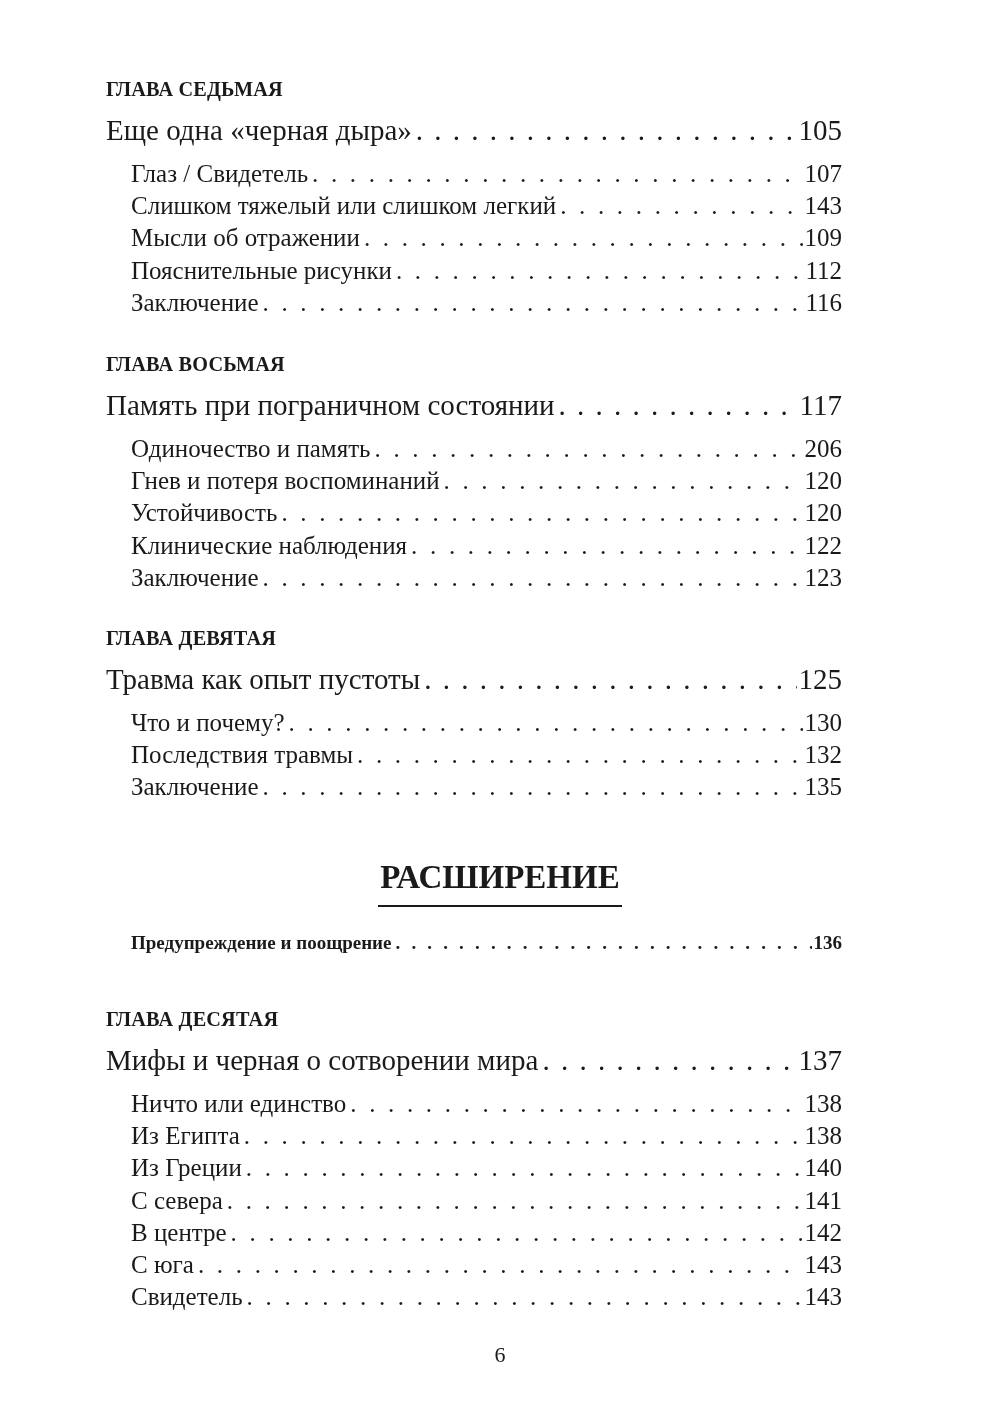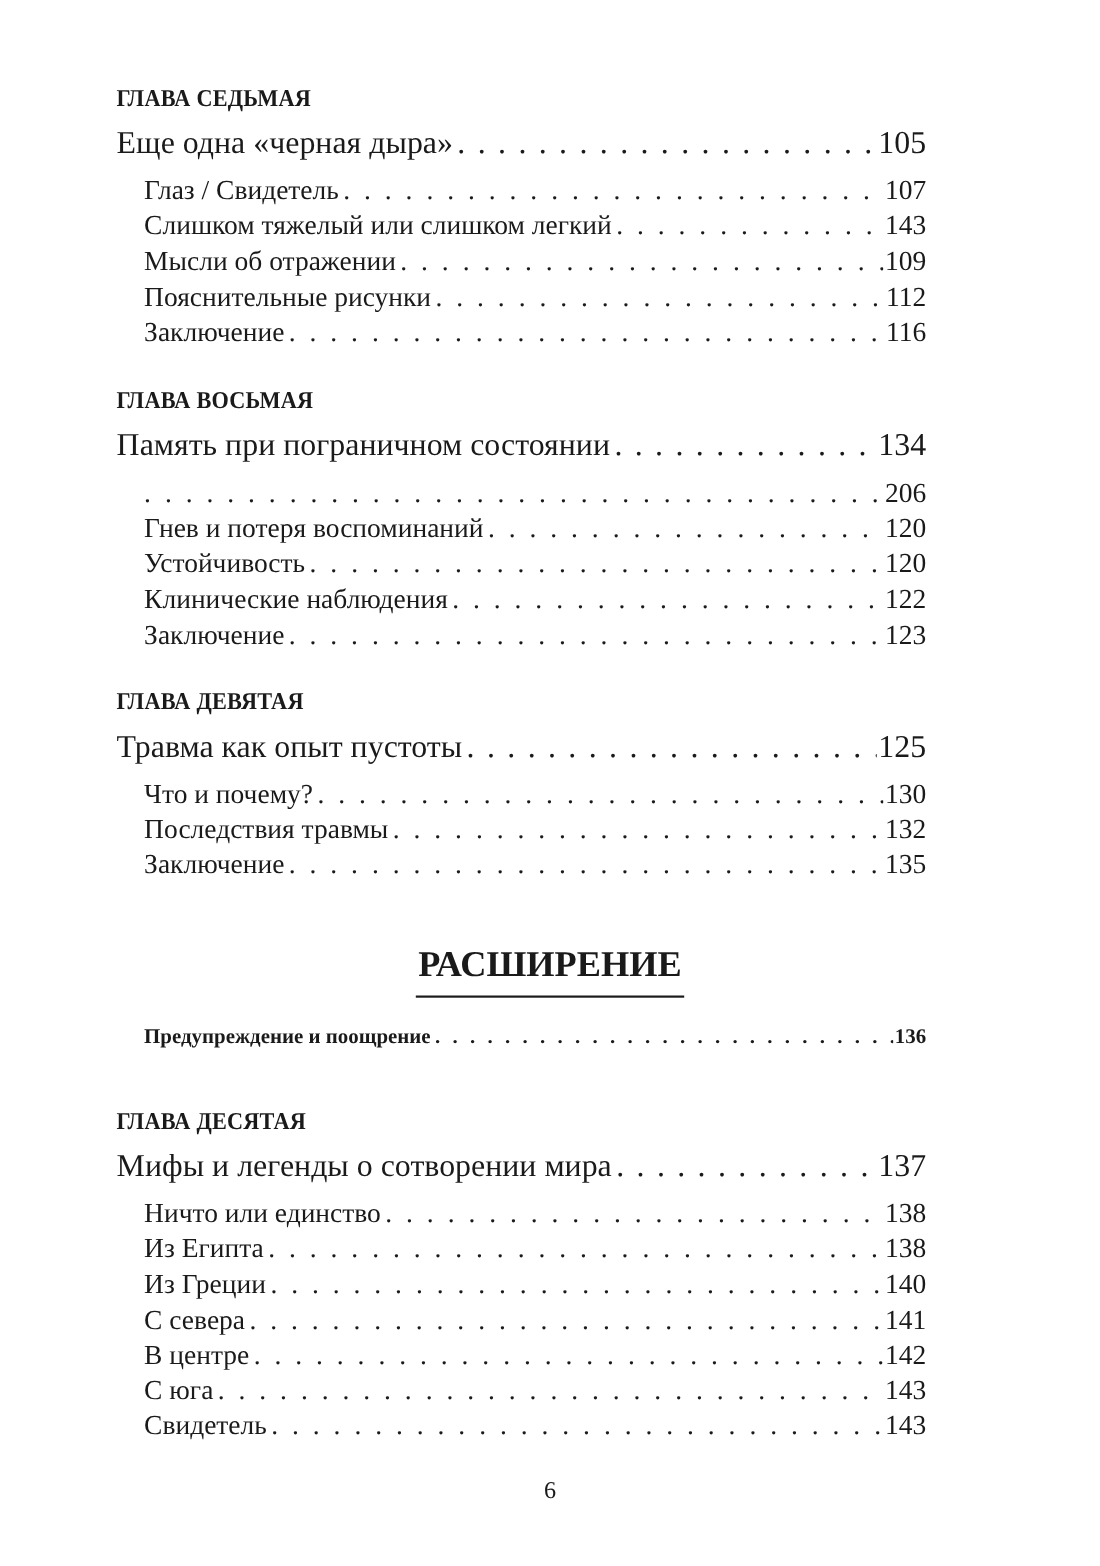--- a/index.html
+++ b/index.html
@@ -64,24 +64,25 @@
           <span class="p">116</span>
         </div>
     </div>
   </div>
 
   <div class="block" style="top:349px">
     <div class="chapter-label">ГЛАВА ВОСЬМАЯ</div>
     <div class="row chapter-title">
       <span class="t">Память при пограничном состоянии</span>
       <span class="dots"></span>
-      <span class="p">134</span>
+      <span class="p">117</span>
     </div>
     <div class="subs">
       <div class="row sub">
+          <span class="t">Одиночество и память</span>
           <span class="dots"></span>
           <span class="p">206</span>
         </div>
       <div class="row sub">
           <span class="t">Гнев и потеря воспоминаний</span>
           <span class="dots"></span>
           <span class="p">120</span>
         </div>
       <div class="row sub">
           <span class="t">Устойчивость</span>
@@ -135,21 +136,21 @@
     <div class="row bold-sub">
       <span class="t">Предупреждение и поощрение</span>
       <span class="dots"></span>
       <span class="p">136</span>
     </div>
   </div>
 
   <div class="block" style="top:1004px">
     <div class="chapter-label">ГЛАВА ДЕСЯТАЯ</div>
     <div class="row chapter-title">
-      <span class="t">Мифы и легенды о сотворении мира</span>
+      <span class="t">Мифы и черная о сотворении мира</span>
       <span class="dots"></span>
       <span class="p">137</span>
     </div>
     <div class="subs">
       <div class="row sub">
           <span class="t">Ничто или единство</span>
           <span class="dots"></span>
           <span class="p">138</span>
         </div>
       <div class="row sub">

